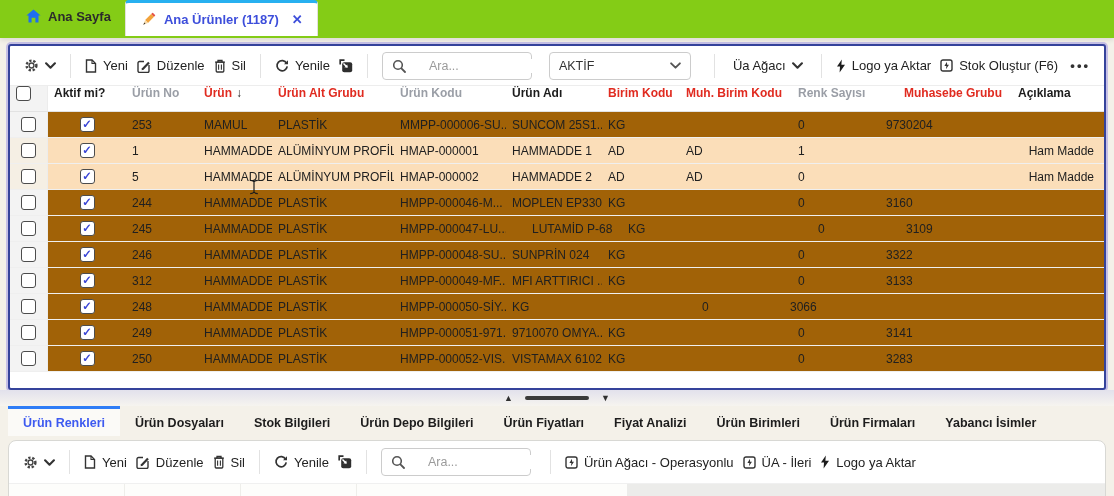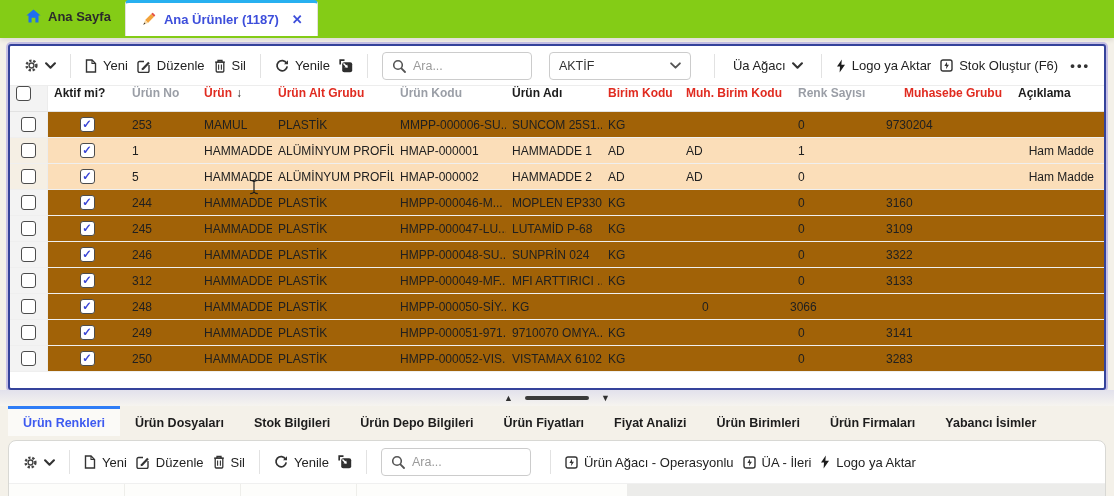--- a/index.html
+++ b/index.html
@@ -15,21 +15,21 @@
                 border-left:1px solid #e3e1dc; border-right:1px solid #e3e1dc; border-radius:4px 4px 0 0; }
   .tab .close { margin-left:6px; color:#3d4edb; font-weight:bold; font-size:13px; }
 
   
   .panel { position:absolute; left:8px; top:44px; width:1098px; height:346px; background:#fff;
            border:2px solid #35439b; border-radius:3px; box-shadow:0 0 0 2px #c6c0e6; overflow:hidden; }
   .toolbar { height:40px; display:flex; align-items:center; padding:0 14px; gap:9px;
              border-bottom:1px solid #ededed; font-size:13px; color:#222; }
   .tbtn { display:flex; align-items:center; gap:6px; cursor:pointer; white-space:nowrap; font-weight:500; }
   .tdiv { width:1px; height:24px; background:#e2e2e2; margin:0 5px; }
-  .searchbox { display:flex; align-items:center; gap:7px; border:1px solid #ccc; border-radius:4px;
+  .searchbox { display:flex; align-items:center; gap:23px; border:1px solid #ccc; border-radius:4px;
                height:28px; padding:0 9px; background:#fff; }
   .searchbox input { border:none; outline:none; width:108px; font-size:12.5px; font-family:"Liberation Sans",sans-serif; color:#333; }
   .searchbox input::placeholder { color:#9b9b9b; }
   .selectbox { display:flex; align-items:center; border:1px solid #ccc; border-radius:4px; height:28px;
                width:142px; padding:0 9px; font-size:12.5px; color:#333; }
   .selectbox .chev { margin-left:auto; }
   .more { margin-left:auto; font-weight:bold; letter-spacing:2px; color:#333; font-size:13px; }
 
   
   .ghead { display:flex; height:26px; border-bottom:1px solid #e2e2e2; align-items:center; }
@@ -330,21 +330,21 @@
         <div class="gcell selcol center" style="width: 38px;">
           <span class="cb"></span>
         </div>
         <div class="gcell center" style="width: 78px;">
           <span class="cb checked"></span>
         </div>
         <div class="gcell" style="width: 72px;">245</div>
         <div class="gcell" style="width: 74px;">HAMMADDE</div>
         <div class="gcell" style="width: 122px;">PLASTİK</div>
         <div class="gcell" style="width: 112px;">HMPP-000047-LU...</div>
-        <div class="gcell" style="width: 96px;">LUTAMİD P-68</div>
+        <div class="gcell" style="width: 96px; margin-left: 20px;">LUTAMİD P-68</div>
         <div class="gcell" style="width: 78px;">KG</div>
         <div class="gcell" style="width: 112px;"></div>
         <div class="gcell" style="width: 88px;">0</div>
         <div class="gcell" style="width: 92px;">3109</div>
         <div class="gcell right" style="flex: 1 1 0%;"></div>
       </div>
       <div class="grow">
         <div class="gcell selcol center" style="width: 38px;">
           <span class="cb"></span>
         </div>

